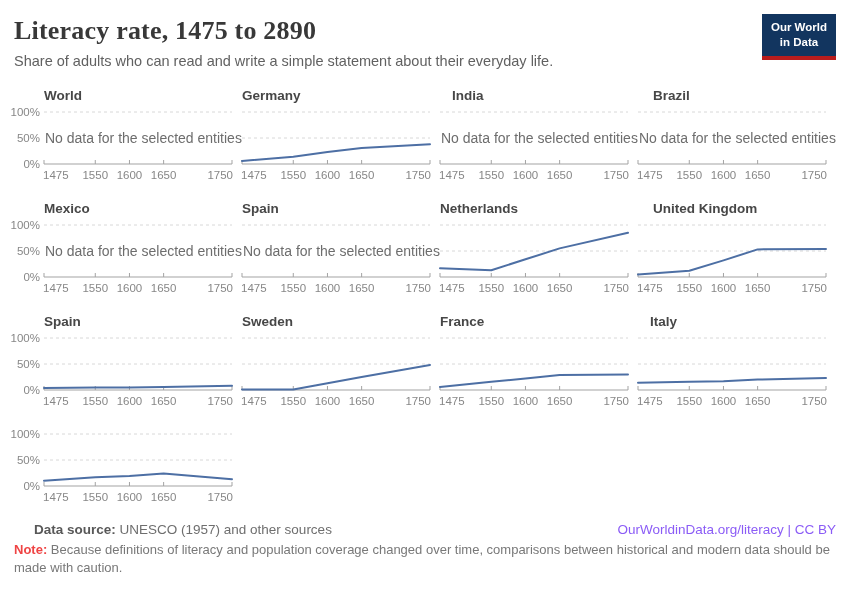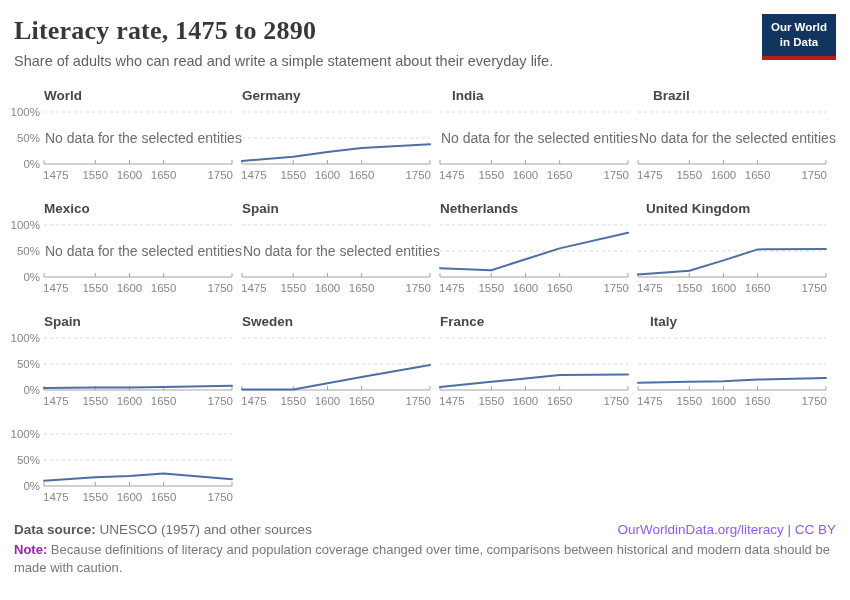--- a/index.html
+++ b/index.html
@@ -28,25 +28,25 @@
   .cell-title{font-size:13.5px;font-weight:600;color:#474747;line-height:17px;}
   svg{display:block;overflow:visible;}
   .grid-line{stroke:#d8d8d8;stroke-width:1;stroke-dasharray:3 3;}
   .axis{stroke:#a3a3a3;stroke-width:1;}
   .tick-label{font-size:11.5px;fill:#878787;}
   .ylab{font-size:11.5px;fill:#878787;}
   .nodata{font-size:14px;fill:#6d6d6d;}
   .series{stroke:#4d6fa4;stroke-width:2;fill:none;stroke-linejoin:round;stroke-linecap:round;}
   .footer{margin:10px 14px 0 14px;}
   .footer-row{display:flex;justify-content:space-between;align-items:baseline;font-size:13.5px;}
-  .source-label{font-weight:700;color:#585858;}
+  .source-label{font-weight:700;color:#585858;margin-left:20px;}
   .source-text{color:#6e6e6e;}
   .footer-link{color:#8b5cf6;cursor:pointer;text-decoration:none;}
   .note{font-size:13px;color:#787878;line-height:1.4;margin-top:4px;}
-  .note-label{font-weight:700;color:#a21caf;}
+  .note-label{font-weight:700;color:#ef4444;}
 </style>
 </head>
 <body>
 
 <div class="header">
   <h1 class="page-title">Literacy rate, 1475 to 2890</h1>
   <div class="page-subtitle">Share of adults who can read and write a simple statement about their everyday life.</div>
 </div>
 
 <div class="owid-logo">
@@ -183,21 +183,21 @@
         <line x1="85.45454545454545" y1="60" x2="85.45454545454545" y2="56" class="axis"></line>
         <text y="75" class="tick-label" x="85.45454545454545" text-anchor="middle">1600</text>
         <line x1="119.63636363636364" y1="60" x2="119.63636363636364" y2="56" class="axis"></line>
         <text y="75" class="tick-label" x="119.63636363636364" text-anchor="middle">1650</text>
         <line x1="188" y1="60" x2="188" y2="56" class="axis"></line>
         <text y="75" class="tick-label" x="189" text-anchor="end">1750</text>
         <polyline points="0.0,51.2 51.3,53.2 85.5,42.3 119.6,31.4 188.0,15.8" class="series"></polyline>
       </svg>
     </div>
     <div class="cell">
-      <div class="cell-title" style="margin-left: 8px;">United Kingdom</div>
+      <div class="cell-title" style="margin-left: 15px;">United Kingdom</div>
       <svg width="188" height="86">
         <line x1="0" y1="8" x2="188" y2="8" class="grid-line"></line>
         <line x1="0" y1="34" x2="188" y2="34" class="grid-line"></line>
         <line x1="0" y1="60" x2="188" y2="60" class="axis"></line>
         <line x1="0" y1="60" x2="0" y2="56" class="axis"></line>
         <text y="75" class="tick-label" x="-1" text-anchor="start">1475</text>
         <line x1="51.272727272727266" y1="60" x2="51.272727272727266" y2="56" class="axis"></line>
         <text y="75" class="tick-label" x="51.272727272727266" text-anchor="middle">1550</text>
         <line x1="85.45454545454545" y1="60" x2="85.45454545454545" y2="56" class="axis"></line>
         <text y="75" class="tick-label" x="85.45454545454545" text-anchor="middle">1600</text>

